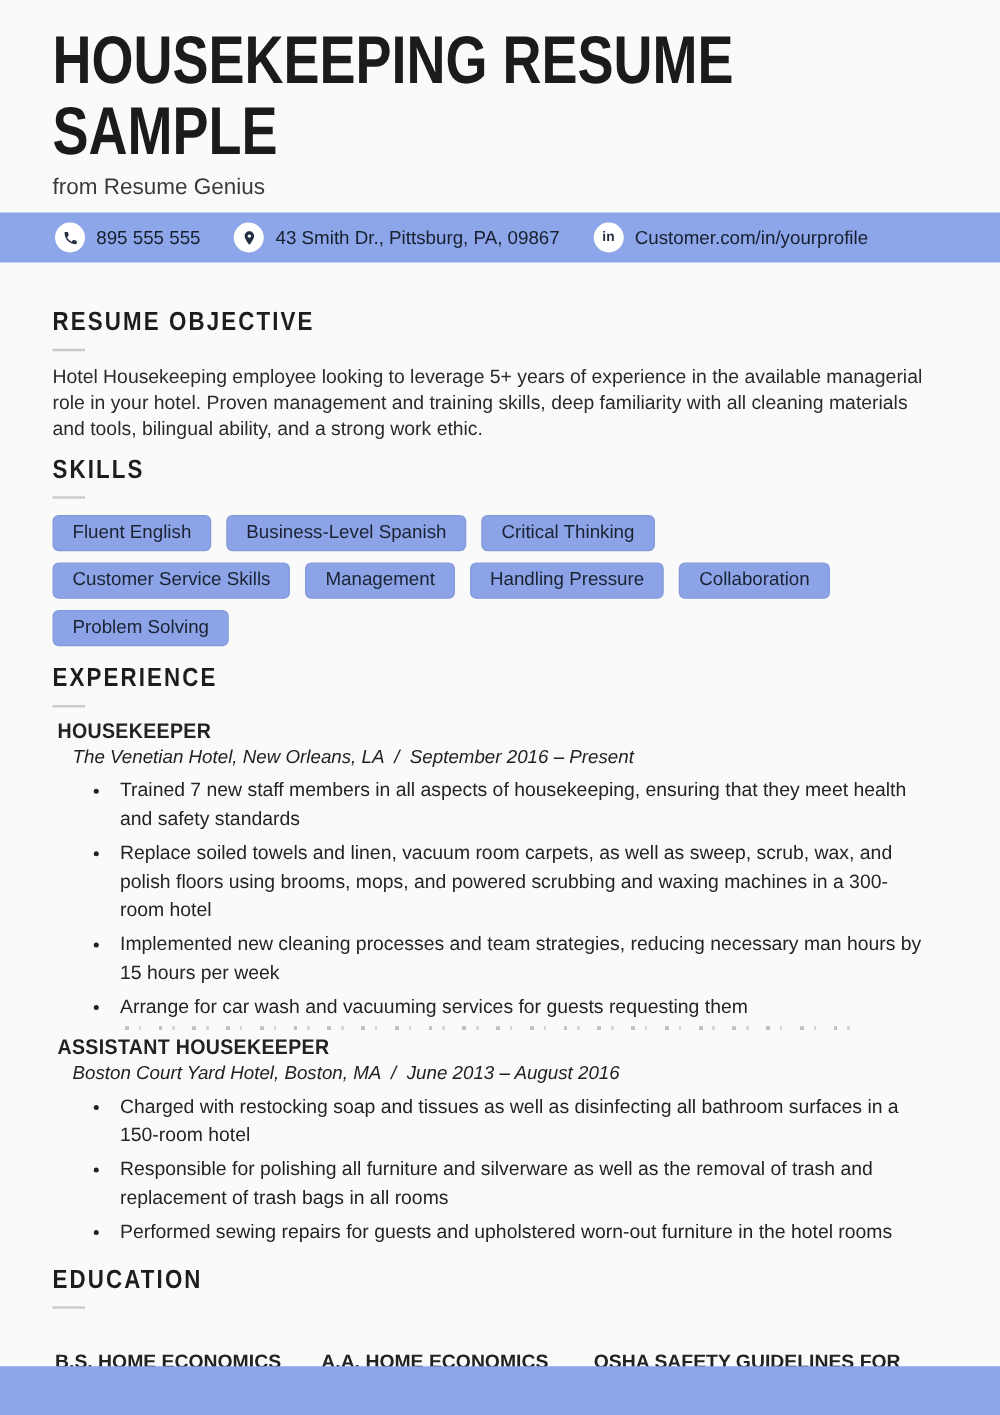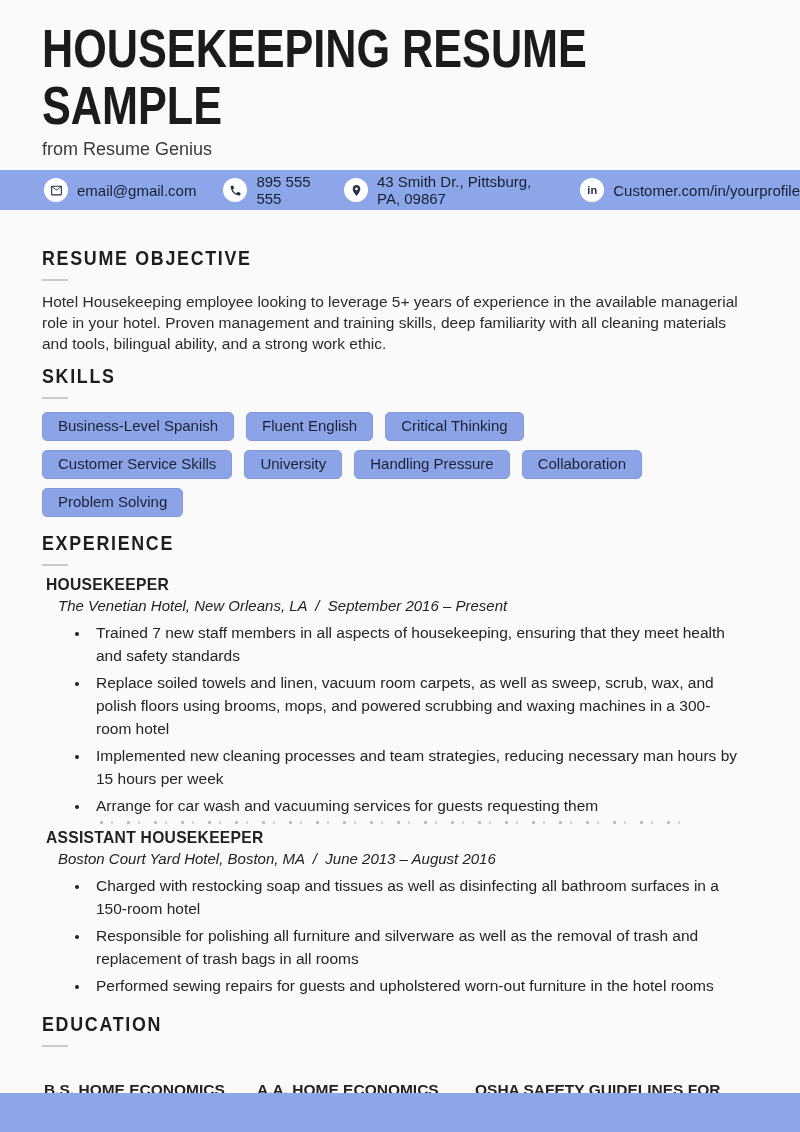--- a/index.html
+++ b/index.html
@@ -95,28 +95,20 @@
 
 <div class="page">
 
   <div class="title">HOUSEKEEPING RESUME SAMPLE</div>
   <div class="subtitle">from Resume Genius</div>
 
   <div class="contact-bar">
     <div class="contact-item">
       <span class="icon-circle">
         <svg viewBox="0 0 24 24">
-            <path d="M2 5c0-1.1.9-2 2-2h16c1.1 0 2 .9 2 2v14c0 1.1-.9 2-2 2H4c-1.1 0-2-.9-2-2V5zm2 1.2V19h16V6.2l-8 5.6-8-5.6zM4.9 5l7.1 5 7.1-5H4.9z"></path>
-          </svg>
-      </span>
-      <span class="contact-text">email@gmail.com</span>
-    </div>
-    <div class="contact-item">
-      <span class="icon-circle">
-        <svg viewBox="0 0 24 24">
             <path d="M6.62 10.79c1.44 2.83 3.76 5.14 6.59 6.59l2.2-2.21c.27-.27.67-.36 1.02-.24 1.12.37 2.33.57 3.57.57.55 0 1 .45 1 1V20c0 .55-.45 1-1 1-9.39 0-17-7.61-17-17 0-.55.45-1 1-1h3.5c.55 0 1 .45 1 1 0 1.25.2 2.45.57 3.57.11.35.03.74-.25 1.02l-2.2 2.2z"></path>
           </svg>
       </span>
       <span class="contact-text">895 555 555</span>
     </div>
     <div class="contact-item">
       <span class="icon-circle">
         <svg viewBox="0 0 24 24">
             <path d="M12 2C8.13 2 5 5.13 5 9c0 5.25 7 13 7 13s7-7.75 7-13c0-3.87-3.13-7-7-7zm0 9.5c-1.38 0-2.5-1.12-2.5-2.5s1.12-2.5 2.5-2.5 2.5 1.12 2.5 2.5-1.12 2.5-2.5 2.5z"></path>
           </svg>
@@ -134,25 +126,25 @@
   <div class="objective-sec">
     <h2 class="sec-head"><span class="cond">RESUME OBJECTIVE</span></h2>
     <div class="sec-rule"></div>
     <div class="objective-text">Hotel Housekeeping employee looking to leverage 5+ years of experience in the available managerial role in your hotel. Proven management and training skills, deep familiarity with all cleaning materials and tools, bilingual ability, and a strong work ethic.</div>
   </div>
 
   <div class="skills-sec">
     <h2 class="sec-head"><span class="cond">SKILLS</span></h2>
     <div class="sec-rule"></div>
     <div class="tags">
+      <span class="tag">Fluent English</span>
       <span class="tag">Business-Level Spanish</span>
-      <span class="tag">Fluent English</span>
       <span class="tag">Critical Thinking</span>
       <span class="tag">Customer Service Skills</span>
-      <span class="tag">University</span>
+      <span class="tag">Management</span>
       <span class="tag">Handling Pressure</span>
       <span class="tag">Collaboration</span>
       <span class="tag">Problem Solving</span>
     </div>
   </div>
 
   <div class="experience-sec">
     <h2 class="sec-head"><span class="cond">EXPERIENCE</span></h2>
     <div class="sec-rule"></div>
 

